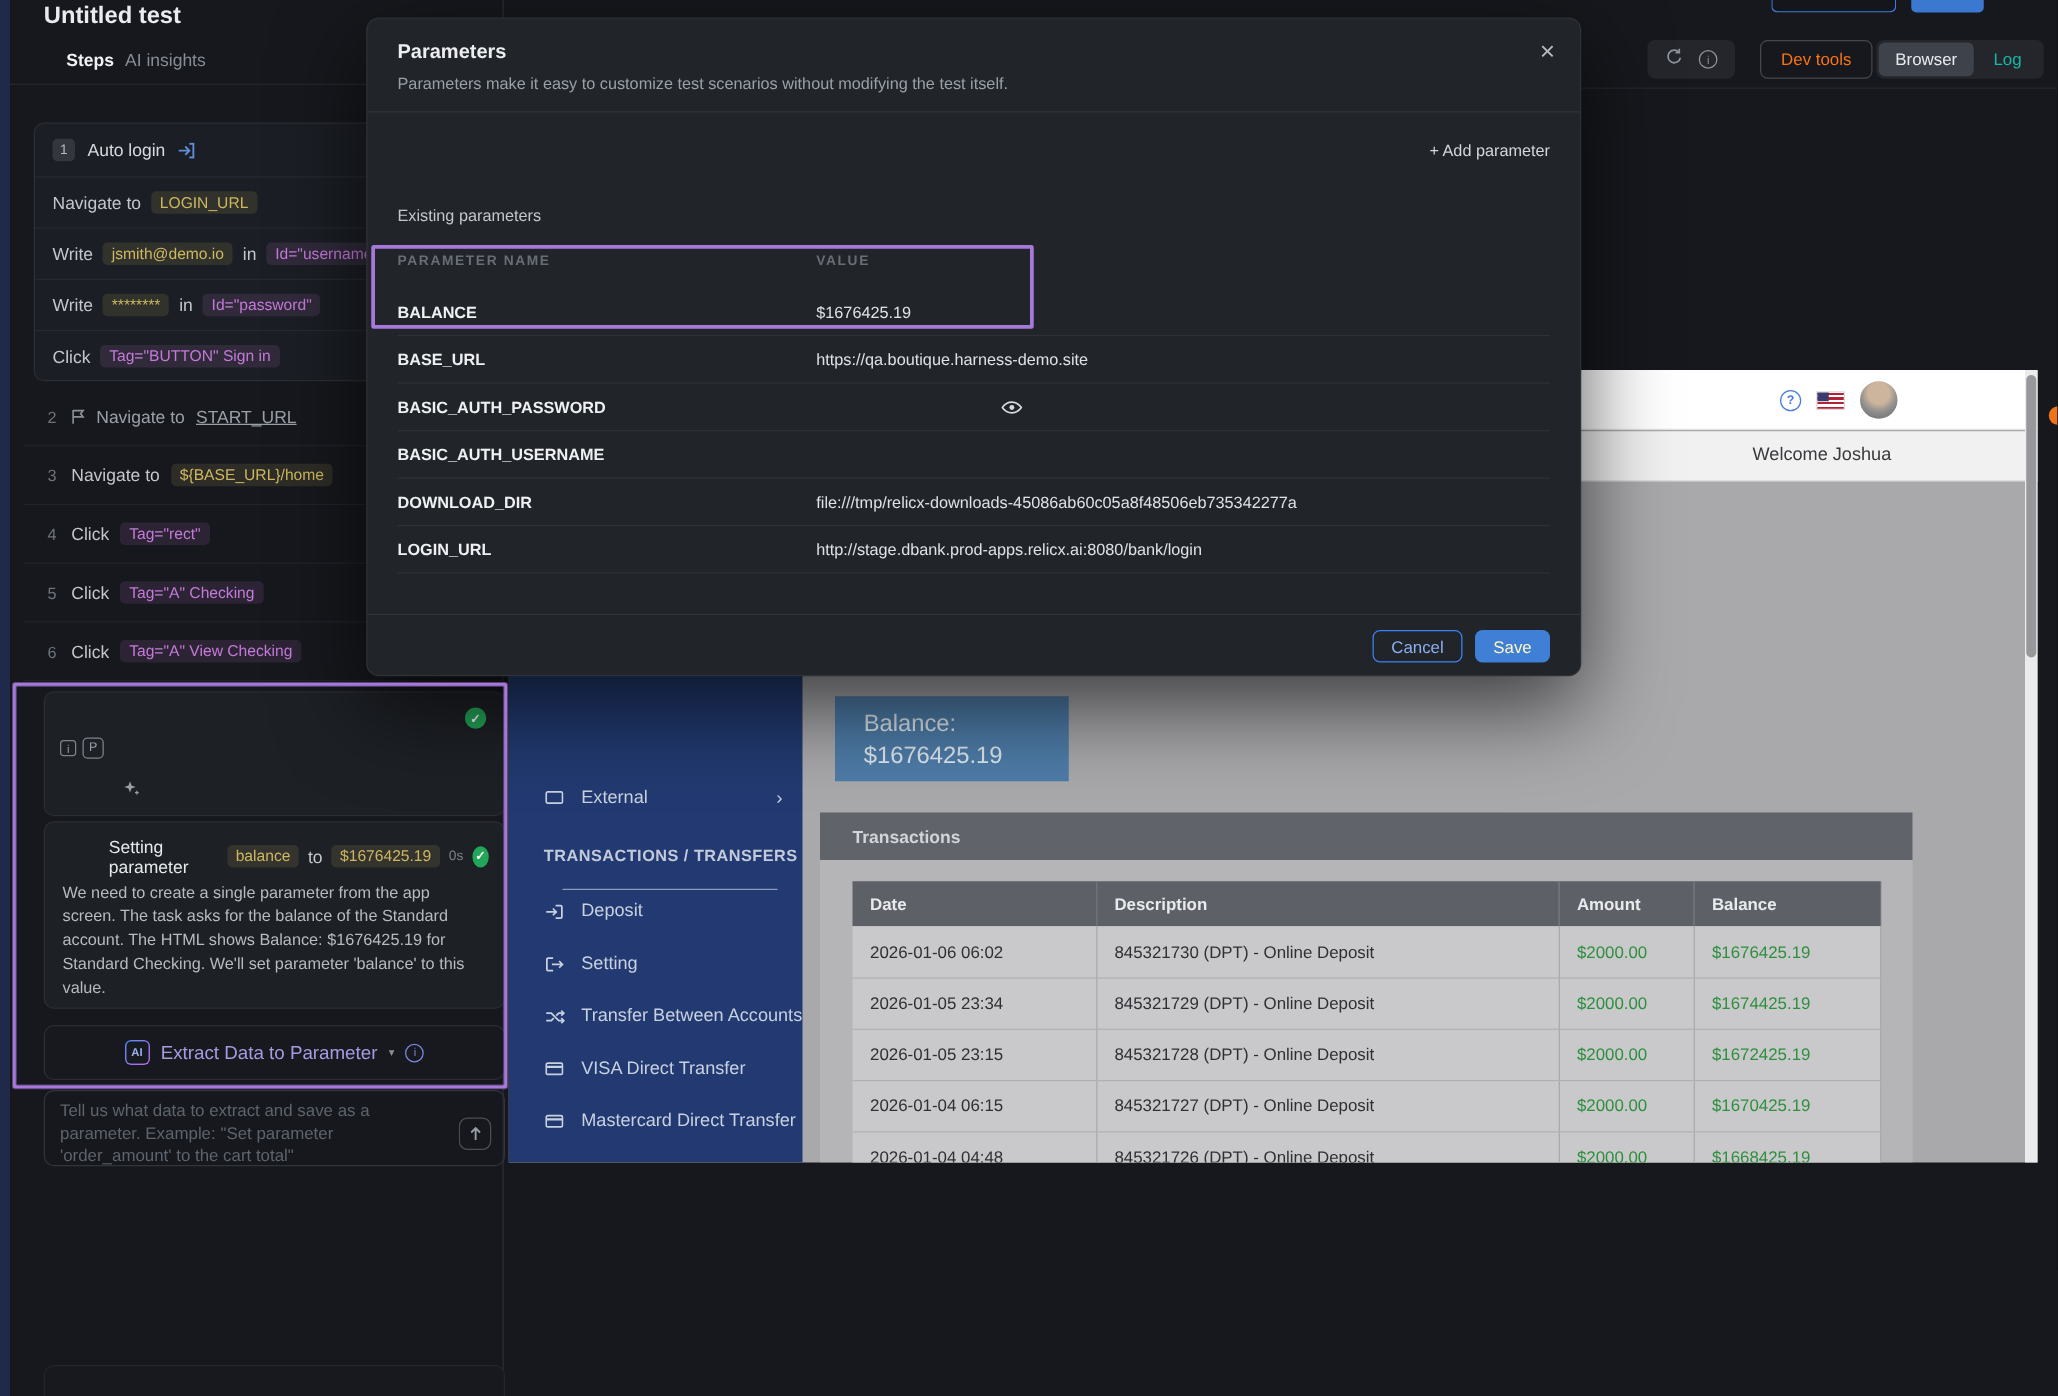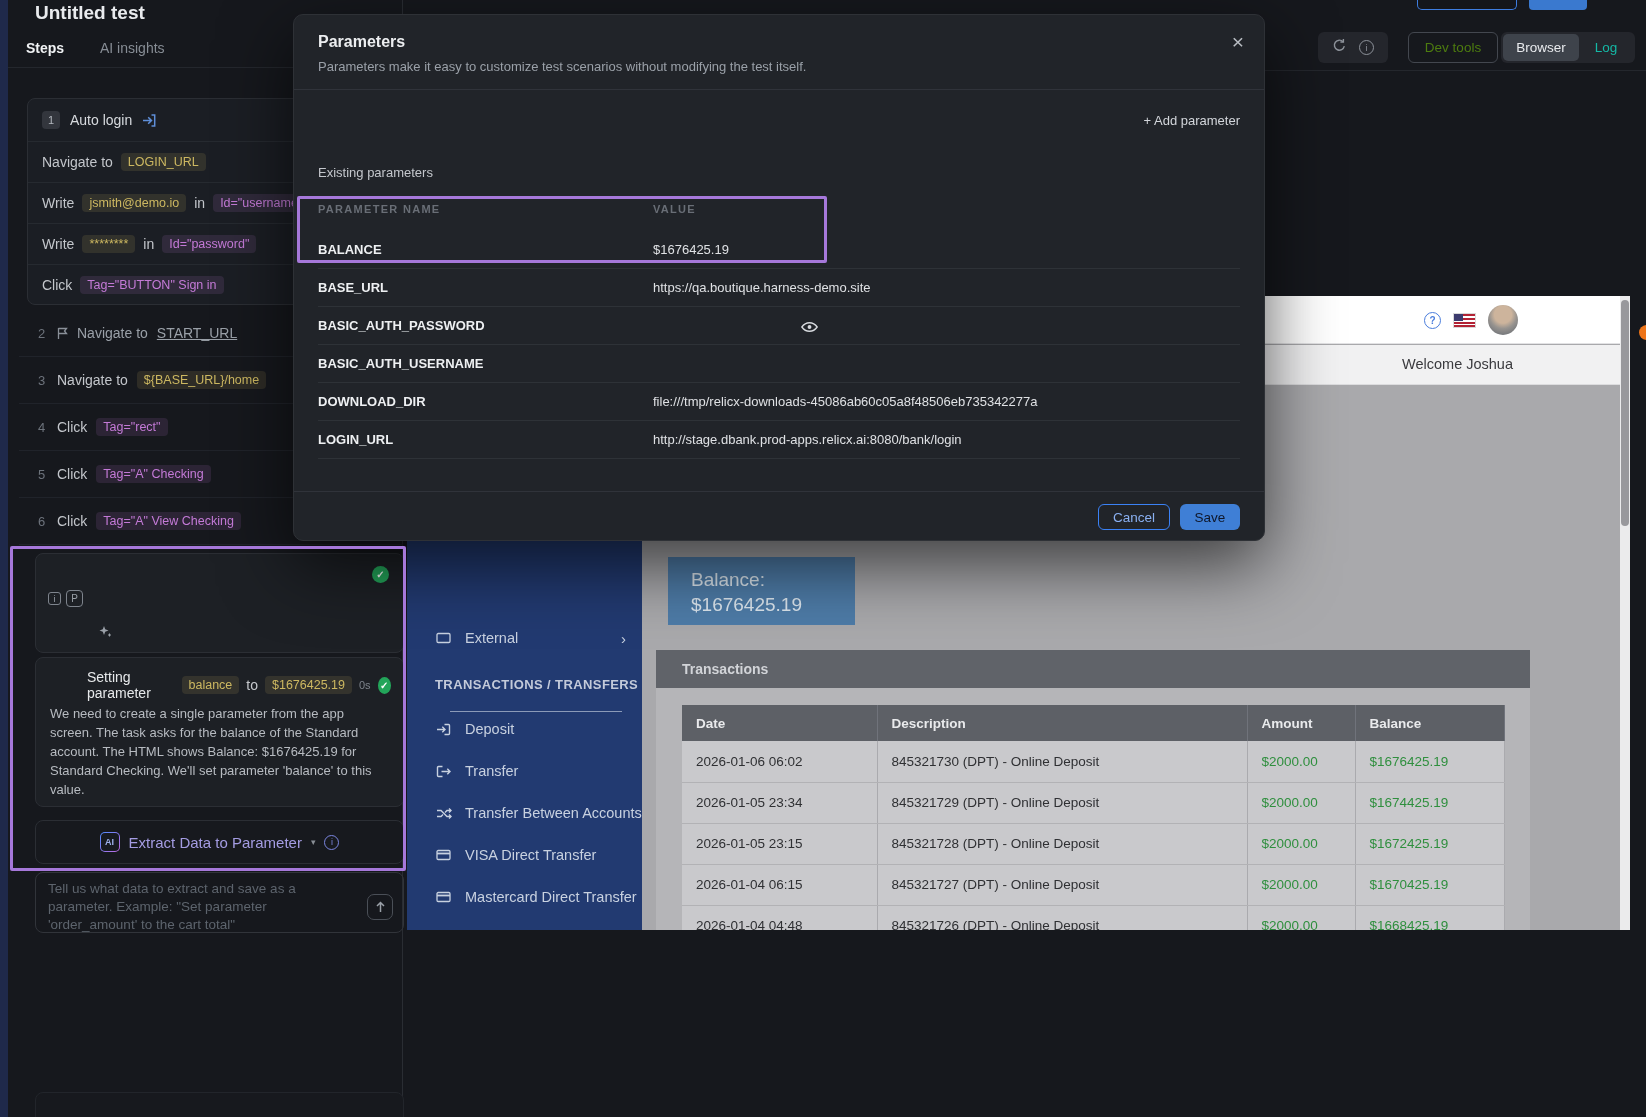--- a/index.html
+++ b/index.html
@@ -6,21 +6,21 @@
   html,body { background:#0e1014; }
   body { font-family:"Liberation Sans", sans-serif; }
   #canvas { position:relative; width:1646px; height:1117px; background:#16181d; overflow:hidden; }
   .abs { position:absolute; }
 
   
   .left-rail { left:0; top:0; width:8px; height:1117px; background:#1f294a; }
   .left-panel { left:8px; top:0; width:395px; height:1117px; background:#16181d; border-right:1px solid #2a2d33; }
   .panel-title { left:27px; top:2px; font-size:19px; font-weight:bold; color:#e9ebee; }
   .tab { top:40px; font-size:14px; }
-  .tab-steps { left:18px; color:#f0f2f4; font-weight:bold; }
+  .tab-steps { left:45px; color:#f0f2f4; font-weight:bold; }
   .tab-ai { left:92px; color:#878d95; }
   .panel-divider { left:0; top:67px; width:395px; height:1px; background:#24272d; }
 
   .group-card { left:19px; top:98px; width:369px; height:207px; background:#1b1e24; border:1px solid #2b2e34; border-radius:8px; }
   .group-head { display:flex; align-items:center; gap:10px; height:42px; padding:0 14px; }
   .num-badge { width:18px; height:18px; border-radius:4px; background:#33363d; color:#b4b8bf; font-size:11px; display:flex; align-items:center; justify-content:center; }
   .group-label { color:#d7dade; font-size:14px; }
   .g-row { display:flex; align-items:center; gap:8px; height:41px; padding:0 14px; border-top:1px solid #262a30; color:#c3c6cb; font-size:14px; }
   .chip { font-size:12.5px; padding:2px 7px; border-radius:4px; white-space:nowrap; }
   .chip-y { color:#cdb861; background:rgba(205,184,97,.13); }
@@ -67,21 +67,21 @@
   .add-item { color:#9aa0a8; font-size:13.5px; }
   .ghost-card { left:27px; top:1092px; width:369px; height:40px; border:1px solid #22252b; border-radius:8px; background:#17191e; }
 
   
   .hdr-divider { left:404px; top:70px; width:1242px; height:1px; background:#24272d; }
   .top-btn-outline { left:1417px; top:0; width:100px; height:10px; border:1px solid #3d7de0; border-top:none; border-radius:0 0 5px 5px; background:#14161b; }
   .top-btn-fill { left:1529px; top:0; width:58px; height:10px; background:#3a79cf; border-radius:0 0 4px 4px; }
   .icon-pill { left:1318px; top:32px; width:70px; height:31px; background:#24262c; border-radius:6px; display:flex; align-items:center; justify-content:center; gap:12px; color:#8d929a; }
   .refresh-svg { display:block; }
   .info-circle { width:15px; height:15px; border-radius:50%; border:1.3px solid #8d929a; font-size:9px; display:flex; align-items:center; justify-content:center; }
-  .devtools-btn { left:1408px; top:32px; width:90px; height:31px; border:1px solid #43474f; border-radius:6px; color:#4d7c0f; font-size:13.5px; display:flex; align-items:center; justify-content:center; background:transparent; }
+  .devtools-btn { left:1408px; top:32px; width:90px; height:31px; border:1px solid #43474f; border-radius:6px; color:#f97316; font-size:13.5px; display:flex; align-items:center; justify-content:center; background:transparent; }
   .segmented { left:1501px; top:32px; width:134px; height:31px; background:#24262c; border-radius:6px; display:flex; align-items:center; padding:2px; }
   .seg { height:27px; display:flex; align-items:center; justify-content:center; font-size:13.5px; border-radius:5px; }
   .seg-browser { width:76px; background:#3e434b; color:#e9ebee; }
   .seg-log { width:54px; color:#14b8a6; }
 
   
   .app-window { left:407px; top:296px; width:1223px; height:634px; background:#a9a9ac; overflow:hidden; z-index:5; }
   .app-topbar { position:absolute; left:0; top:0; width:1223px; height:48px; background:#ffffff; border-bottom:1px solid #e2e2e4; }
   .topbar-icons { position:absolute; right:112px; top:0; height:48px; display:flex; align-items:center; gap:13px; }
   .help-circle { width:17px; height:17px; border-radius:50%; border:1.5px solid #4a7ddc; color:#4a7ddc; font-size:10px; font-weight:bold; display:flex; align-items:center; justify-content:center; }
@@ -125,21 +125,21 @@
   .ptable-headrow { position:absolute; left:24px; right:24px; top:180px; height:36px; }
   .pt-col-name { position:absolute; left:0; top:8px; font-size:11px; font-weight:bold; letter-spacing:1.3px; color:#696e76; }
   .pt-col-value { position:absolute; left:335px; top:8px; font-size:11px; font-weight:bold; letter-spacing:1.3px; color:#696e76; }
   .p-row { position:absolute; left:24px; right:24px; height:38px; border-bottom:1px solid #2e3237; }
   .p-name { position:absolute; left:0; top:11px; font-size:13px; font-weight:bold; color:#eef0f2; }
   .p-value { position:absolute; left:335px; top:11px; font-size:13px; color:#dfe1e4; }
   .p-eye { position:absolute; left:483px; top:12px; }
   .modal-ftr-div { position:absolute; left:0; top:476px; width:100%; height:1px; background:#30333a; }
   .btn { position:absolute; top:489px; height:26px; border-radius:6px; font-size:13.5px; display:flex; align-items:center; justify-content:center; }
   .btn-cancel { right:94px; width:72px; border:1px solid #3b82f6; color:#8ab0f2; background:transparent; }
-  .btn-save { right:24px; width:60px; background:#3f7fd6; color:#0f172a; border:none; }
+  .btn-save { right:24px; width:60px; background:#3f7fd6; color:#fef9c3; border:none; }
 </style>
 </head>
 <body>
 
 <div id="canvas">
 
   <div class="abs left-rail"></div>
 
   <div class="abs left-panel">
     <div class="abs panel-title">Untitled test</div>
@@ -311,21 +311,21 @@
         </span>
         <span>Deposit</span>
       </div>
       <div class="sb-row" style="top:371px;">
         <span class="sb-icon">
           <svg width="15" height="13" viewBox="0 0 15 13">
               <path d="M6.5 1.5h-4a1 1 0 0 0-1 1v8a1 1 0 0 0 1 1h4" fill="none" stroke="#c8d1e0" stroke-width="1.4"></path>
               <path d="M5.5 6.5h8.5M11.3 3.8 14 6.5 11.3 9.2" fill="none" stroke="#c8d1e0" stroke-width="1.4"></path>
             </svg>
         </span>
-        <span>Transfer</span>
+        <span>Setting</span>
       </div>
       <div class="sb-row" style="top:413px;">
         <span class="sb-icon">
           <svg width="16" height="13" viewBox="0 0 16 13">
               <path d="M1 3.5h4l6 6h4M1 9.5h4l2-2M9 5.5l2-2h4" fill="none" stroke="#c8d1e0" stroke-width="1.4"></path>
               <path d="M13 1.5 15 3.5 13 5.5M13 7.5 15 9.5 13 11.5" fill="none" stroke="#c8d1e0" stroke-width="1.4"></path>
             </svg>
         </span>
         <span>Transfer Between Accounts</span>
       </div>

